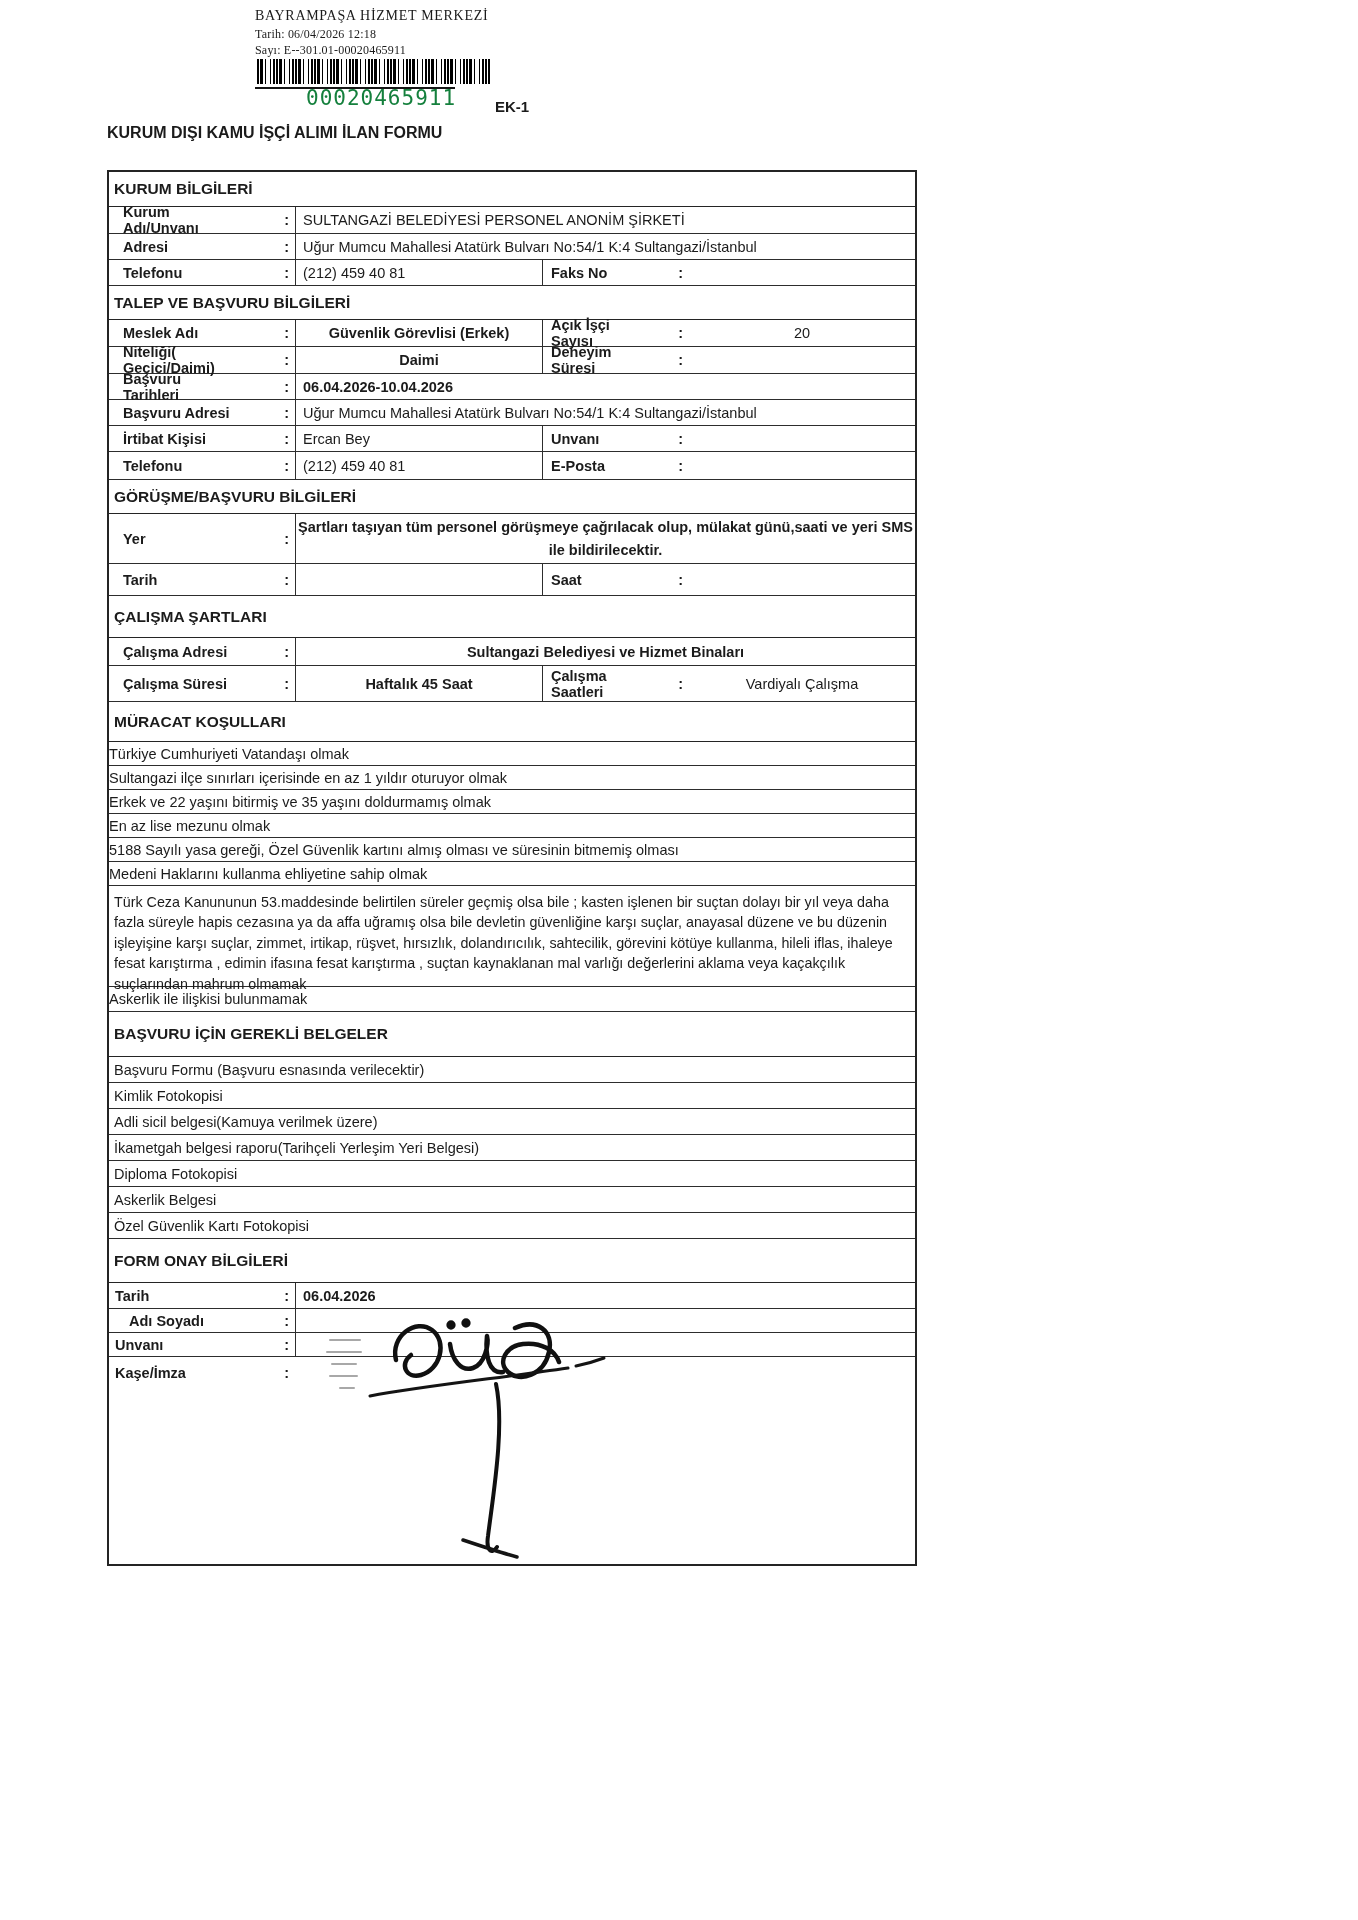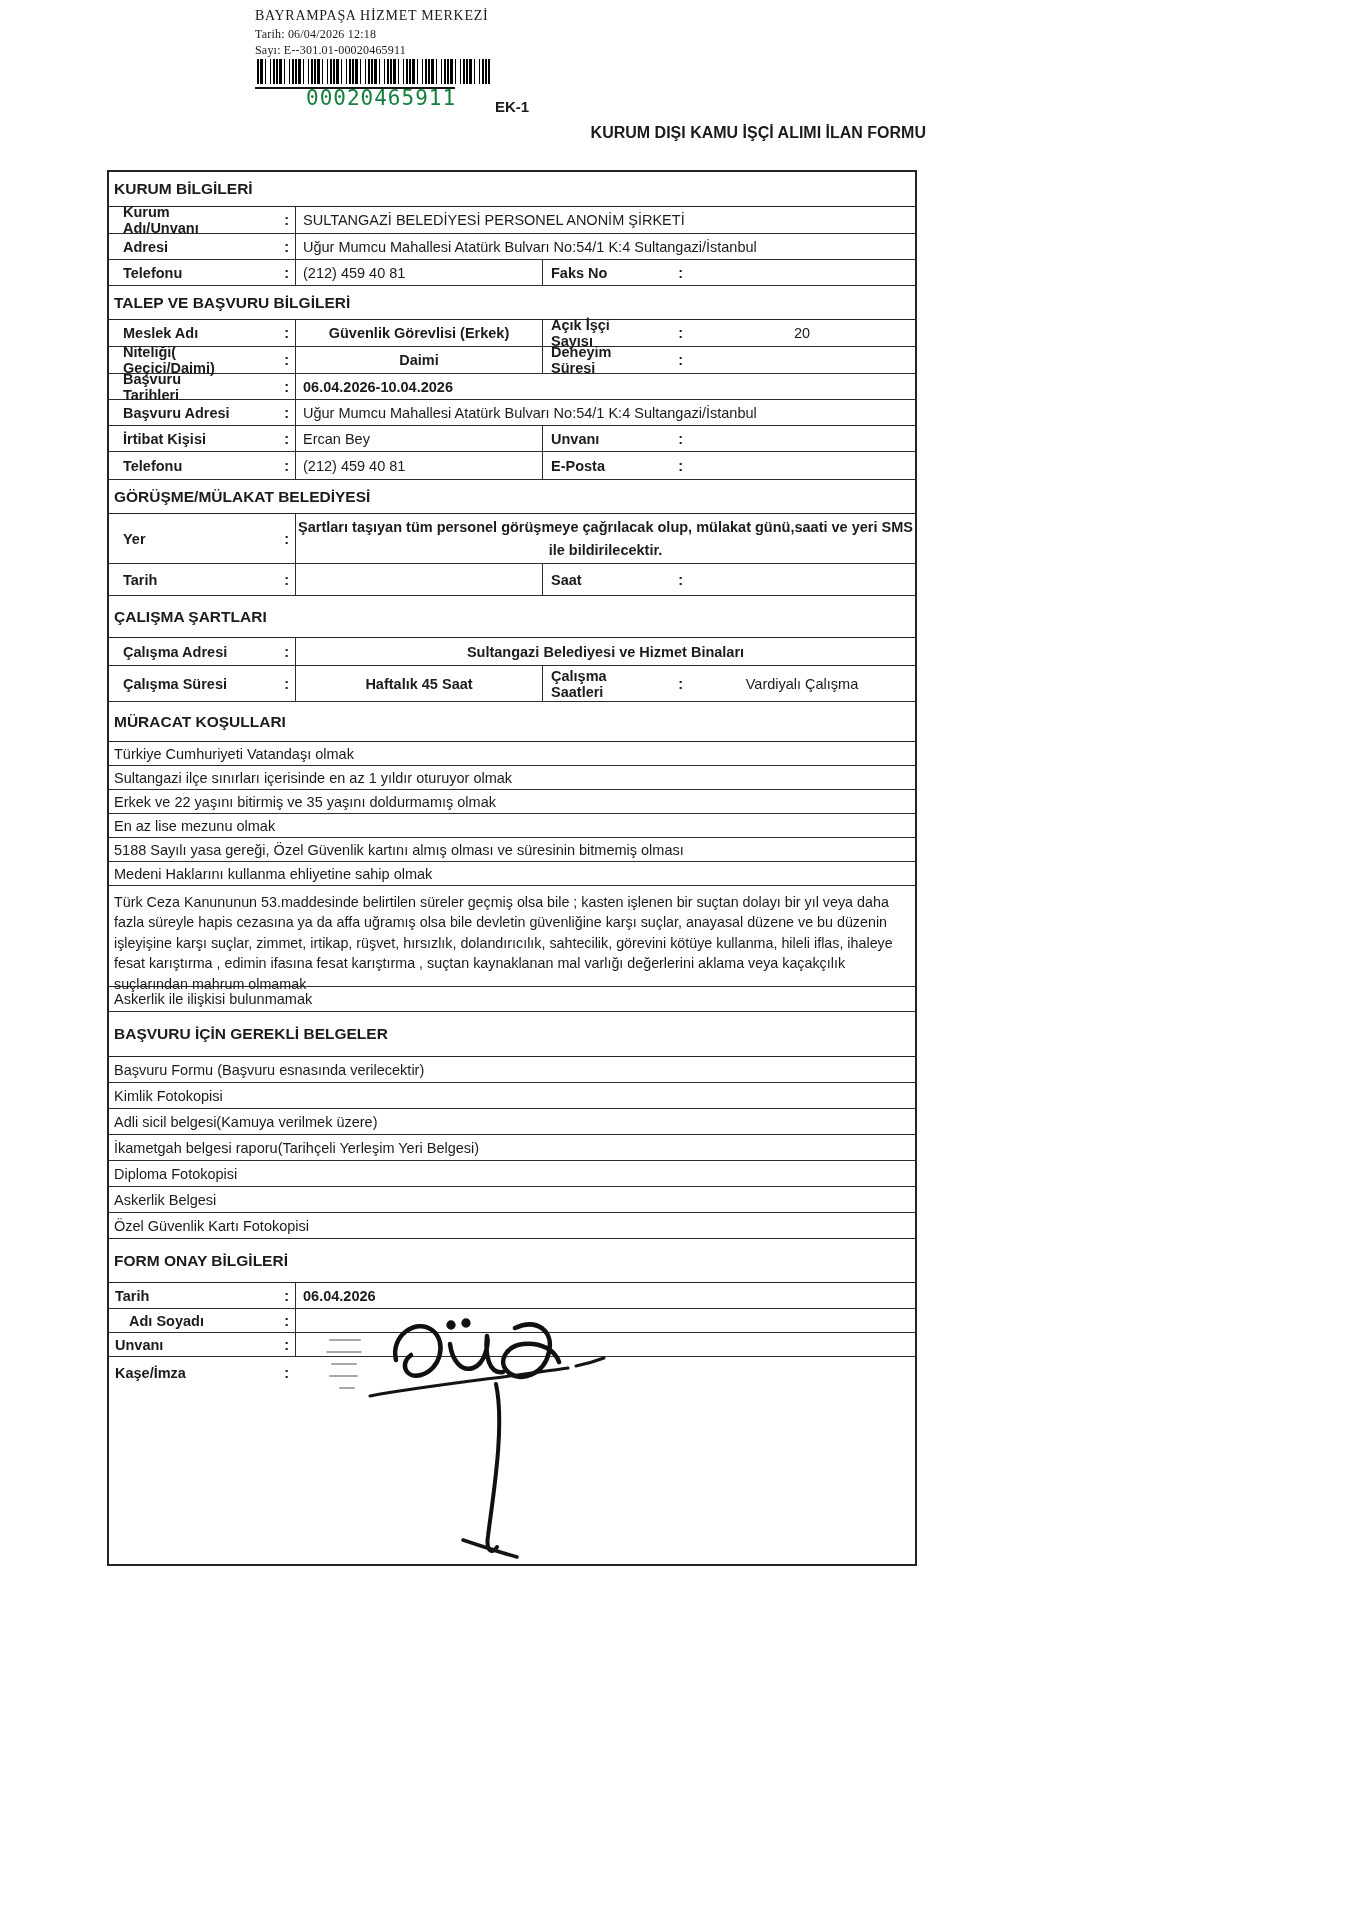--- a/index.html
+++ b/index.html
@@ -9,36 +9,36 @@
   .letterhead{position:absolute;left:255px;top:8px;font-family:Liberation Serif, serif;}
   .lh1{font-size:14px;letter-spacing:.7px;margin-bottom:3px;}
   .lh2{font-size:12px;letter-spacing:.2px;line-height:1.3;}
 
   .barcode{position:absolute;left:257px;top:59px;width:233px;height:25px;
     background:repeating-linear-gradient(90deg,#000 0 2px,#fff 2px 3px,#000 3px 6px,#fff 6px 8px,#000 8px 9px,#fff 9px 13px,#000 13px 14px,#fff 14px 16px,#000 16px 18px,#fff 18px 19px);}
   .barcode-strike{position:absolute;left:255px;top:87px;width:200px;height:2px;background:#161616;}
   .barcode-number{position:absolute;left:306px;top:86px;font-family:"DejaVu Sans Mono",monospace;font-size:21px;letter-spacing:1px;color:#15803d;}
 
   .ek{position:absolute;left:107px;top:98px;width:810px;text-align:center;font-weight:bold;font-size:15px;}
-  .form-title{position:absolute;left:116px;top:124px;width:810px;text-align:right;font-weight:bold;font-size:16px;}
+  .form-title{position:absolute;left:107px;top:124px;width:810px;text-align:left;font-weight:bold;font-size:16px;}
 
   .form{position:absolute;left:107px;top:170px;width:810px;border:2px solid #242424;font-size:14.5px;background:#fff;}
   .row{display:flex;align-items:center;border-bottom:1px solid #2d2d2d;}
   .row:last-child{border-bottom:none;}
   .sec{font-weight:bold;font-size:15.5px;padding-left:5px;border-bottom:1.5px solid #242424;}
   .lbl{display:flex;justify-content:space-between;align-items:center;width:186px;flex:0 0 auto;font-weight:bold;padding-left:14px;height:100%;gap:48px;}
   .lbl .c{padding-right:6px;font-weight:bold;}
   .val{flex:1;display:flex;align-items:center;padding-left:7px;height:100%;}
   .vline{border-left:1.3px solid #2d2d2d;}
   .center{justify-content:center;text-align:center;padding-left:0;}
   .bold{font-weight:bold;}
   .half-l{flex:0 0 434px;display:flex;align-items:center;height:100%;border-right:1.3px solid #2d2d2d;}
   .half-r{flex:1;display:flex;align-items:center;height:100%;}
   .half-r .lbl{width:146px;padding-left:8px;}
-  .cond{padding-left:5px;}
+  .cond{}
   .par{display:block;padding:6px 4px 0 5px;line-height:1.43;font-size:14.3px;}
   .belge{padding-left:5px;}
   .kase .lbl{align-items:flex-start;padding-top:8px;}
   .kase{align-items:flex-start;}
   .yerval{line-height:1.55;}
 
   .h24{height:24px}.h25{height:25px}.h26{height:26px}.h27{height:27px}.h28{height:28px}
   .h32{height:32px}.h34{height:34px}.h35{height:35px}.h36{height:36px}.h40{height:40px}
   .h42{height:42px}.h44{height:44px}.h45{height:45px}.h50{height:50px}.h101{height:101px}.h207{height:207px}
 
@@ -174,21 +174,21 @@
       <div class="half-r">
         <div class="lbl">
             <span>E-Posta</span>
             <span class="c">:</span>
           </div>
         <div class="val"></div>
       </div>
     </div>
 
     <div class="row sec h34">
-      <span>GÖRÜŞME/MÜLAKAT BELEDİYESİ</span>
+      <span>GÖRÜŞME/BAŞVURU BİLGİLERİ</span>
     </div>
     <div class="row h50">
       <div class="lbl">
           <span>Yer</span>
           <span class="c">:</span>
         </div>
       <div class="val vline center bold yerval">Şartları taşıyan tüm personel görüşmeye çağrılacak olup, mülakat günü,saati ve yeri SMS ile bildirilecektir.</div>
     </div>
     <div class="row h32">
       <div class="half-l">

